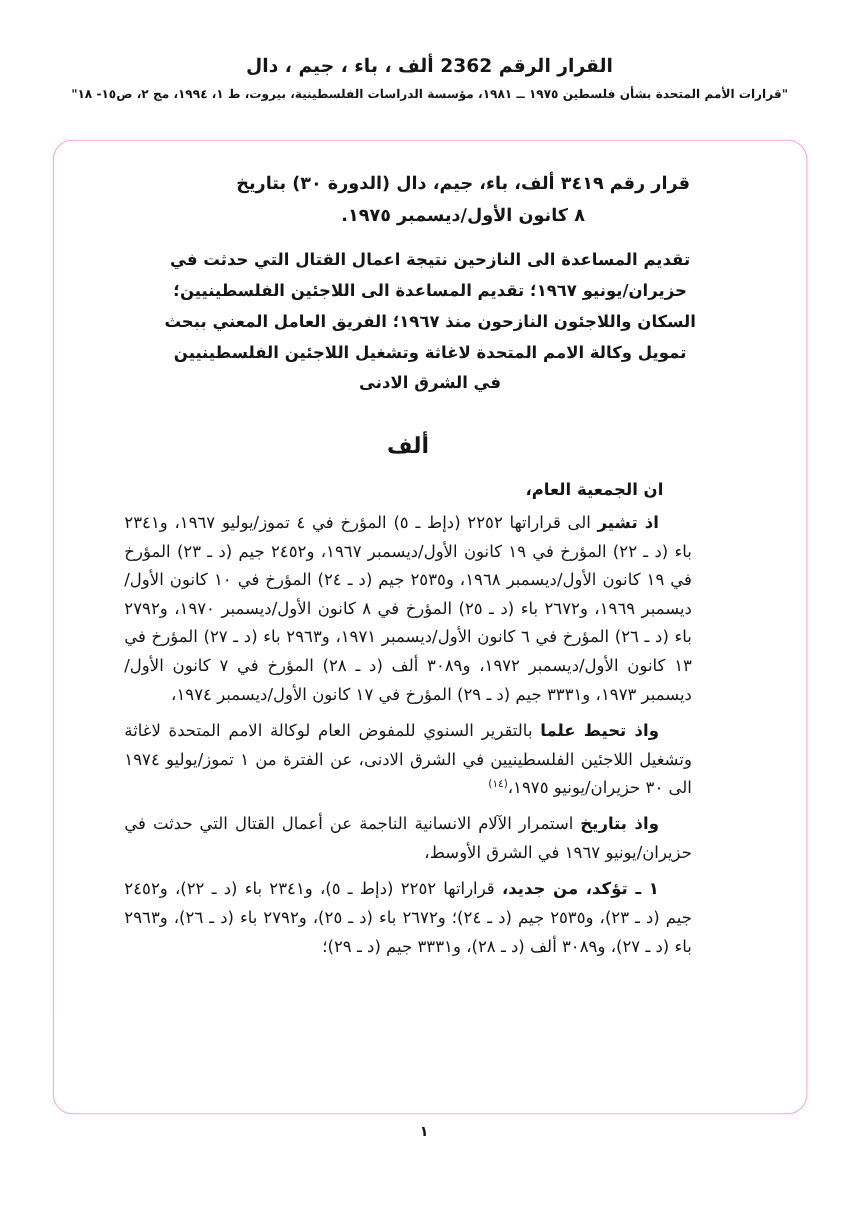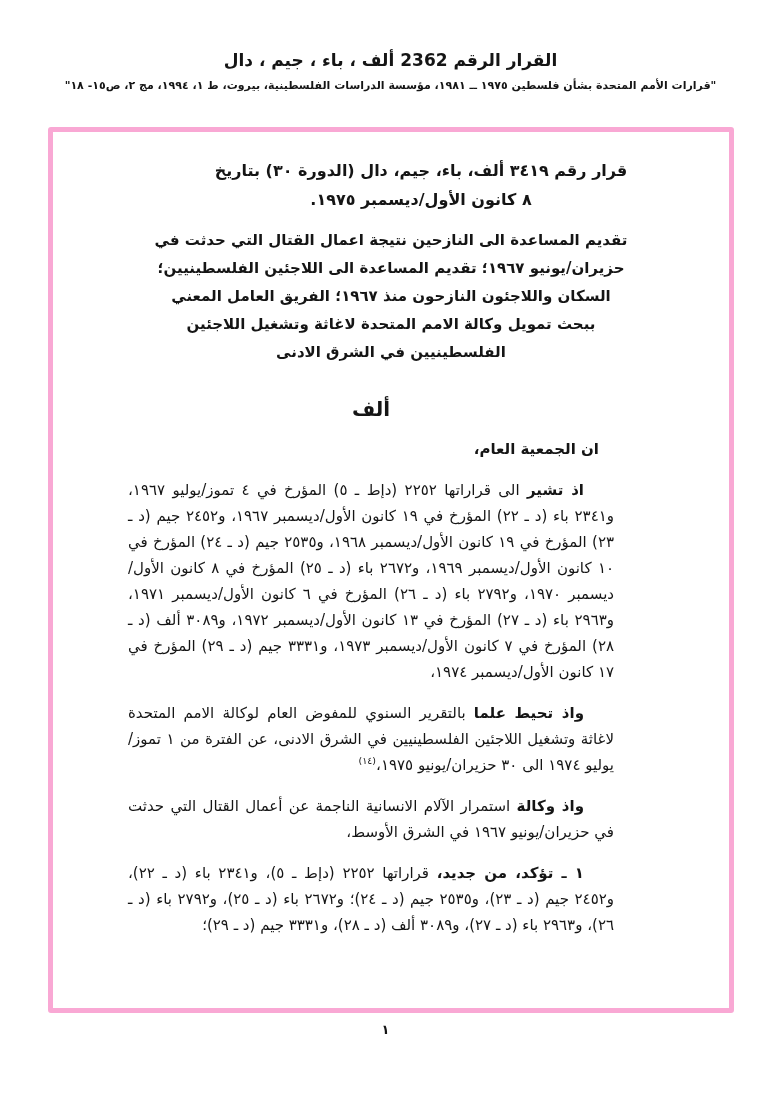--- a/index.html
+++ b/index.html
@@ -22,22 +22,22 @@
     margin-top:9px;
     font-size:11px;
     font-weight:bold;
     white-space:nowrap;
   }
   .highlight-box{
     position:absolute;
     left:48px;top:127px;
     width:686px;height:886px;
     box-sizing:border-box;
-    border:5px solid #f9a8d4;
-    border-radius:3px;
+    border:1px solid #f9a8d4;
+    border-radius:18px;
   }
   .box-content{
     position:absolute;
     top:0;right:100px;left:60px;
     direction:rtl;
     font-size:15px;
     line-height:26px;
     text-align:justify;
   }
   .res-heading{
@@ -59,21 +59,21 @@
     text-align:center;
     font-weight:bold;
     font-size:20px;
   }
   .preamble-opening{
     margin-top:14px;
     font-weight:bold;
     text-indent:30px;
     text-align:right;
   }
-  .para{margin:15px;text-indent:30px;}
+  .para{margin:4px;text-indent:30px;}
   .para + .para{margin-top:7px;}
   .lead{font-weight:bold;}
   sup.fn-ref{font-size:9.5px;line-height:0;vertical-align:super;}
   .footnote{
     position:absolute;
     right:58px;bottom:16px;
     width:392px;
     direction:rtl;
     font-size:13px;
     line-height:21px;
@@ -104,21 +104,21 @@
     <div class="res-subject">تقديم المساعدة الى النازحين نتيجة اعمال القتال التي حدثت في حزيران/يونيو ١٩٦٧؛ تقديم المساعدة الى اللاجئين الفلسطينيين؛ السكان واللاجئون النازحون منذ ١٩٦٧؛ الفريق العامل المعني ببحث تمويل وكالة الامم المتحدة لاغاثة وتشغيل اللاجئين الفلسطينيين في الشرق الادنى</div>
 
     <div class="section-heading">ألف</div>
 
     <div class="preamble-opening">ان الجمعية العام،</div>
 
     <p class="para"><span class="lead">اذ تشير</span><span> الى قراراتها ٢٢٥٢ (دإط ـ ٥) المؤرخ في ٤ تموز/يوليو ١٩٦٧، و٢٣٤١ باء (د ـ ٢٢) المؤرخ في ١٩ كانون الأول/ديسمبر ١٩٦٧، و٢٤٥٢ جيم (د ـ ٢٣) المؤرخ في ١٩ كانون الأول/ديسمبر ١٩٦٨، و٢٥٣٥ جيم (د ـ ٢٤) المؤرخ في ١٠ كانون الأول/ديسمبر ١٩٦٩، و٢٦٧٢ باء (د ـ ٢٥) المؤرخ في ٨ كانون الأول/ديسمبر ١٩٧٠، و٢٧٩٢ باء (د ـ ٢٦) المؤرخ في ٦ كانون الأول/ديسمبر ١٩٧١، و٢٩٦٣ باء (د ـ ٢٧) المؤرخ في ١٣ كانون الأول/ديسمبر ١٩٧٢، و٣٠٨٩ ألف (د ـ ٢٨) المؤرخ في ٧ كانون الأول/ديسمبر ١٩٧٣، و٣٣٣١ جيم (د ـ ٢٩) المؤرخ في ١٧ كانون الأول/ديسمبر ١٩٧٤،</span></p>
 
     <p class="para"><span class="lead">واذ تحيط علما</span><span> بالتقرير السنوي للمفوض العام لوكالة الامم المتحدة لاغاثة وتشغيل اللاجئين الفلسطينيين في الشرق الادنى، عن الفترة من ١ تموز/يوليو ١٩٧٤ الى ٣٠ حزيران/يونيو ١٩٧٥،</span><sup class="fn-ref">(١٤)</sup></p>
 
-    <p class="para"><span class="lead">واذ وكالة</span><span> استمرار الآلام الانسانية الناجمة عن أعمال القتال التي حدثت في حزيران/يونيو ١٩٦٧ في الشرق الأوسط،</span></p>
+    <p class="para"><span class="lead">واذ بتاريخ</span><span> استمرار الآلام الانسانية الناجمة عن أعمال القتال التي حدثت في حزيران/يونيو ١٩٦٧ في الشرق الأوسط،</span></p>
 
     <p class="para"><span class="lead">١ ـ تؤكد، من جديد،</span><span> قراراتها ٢٢٥٢ (دإط ـ ٥)، و٢٣٤١ باء (د ـ ٢٢)، و٢٤٥٢ جيم (د ـ ٢٣)، و٢٥٣٥ جيم (د ـ ٢٤)؛ و٢٦٧٢ باء (د ـ ٢٥)، و٢٧٩٢ باء (د ـ ٢٦)، و٢٩٦٣ باء (د ـ ٢٧)، و٣٠٨٩ ألف (د ـ ٢٨)، و٣٣٣١ جيم (د ـ ٢٩)؛</span></p>
 
   </div>
 
 </div>
 
 <div class="page-number">١</div>
 
 </body></html>

